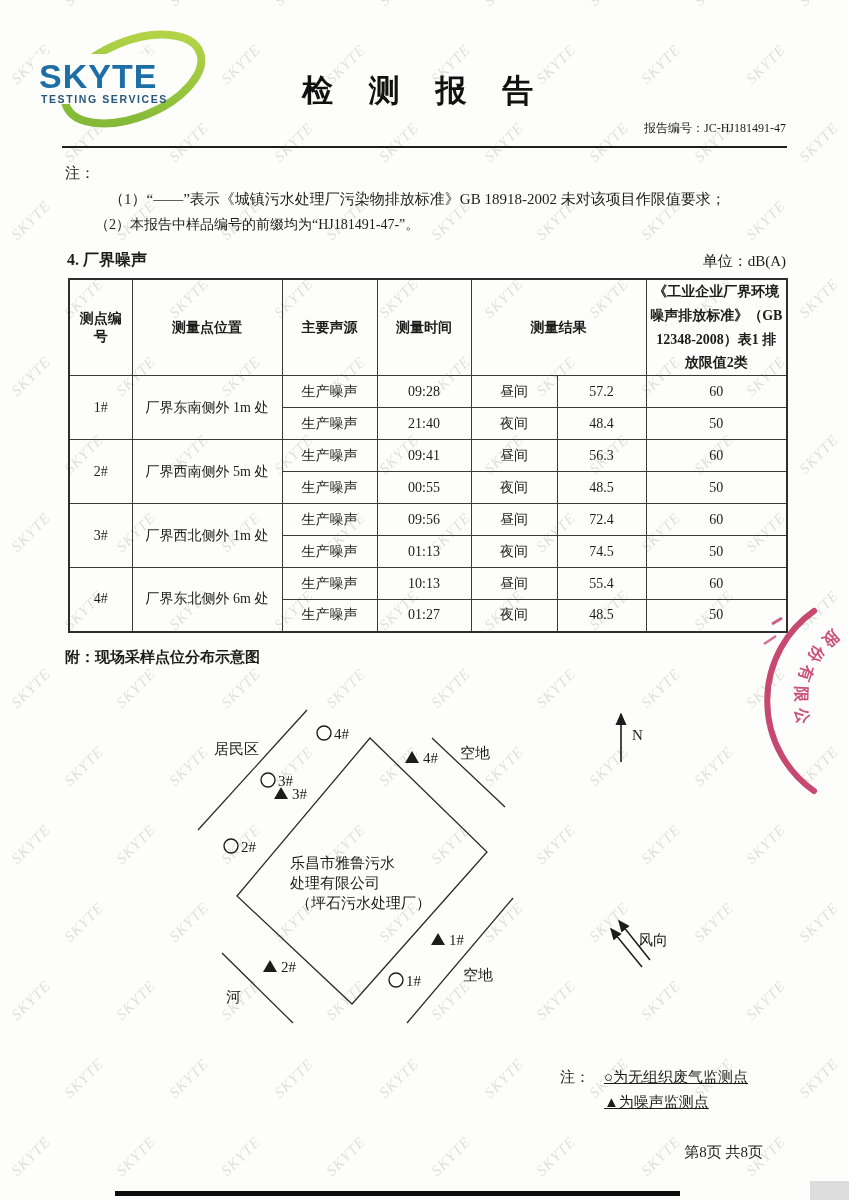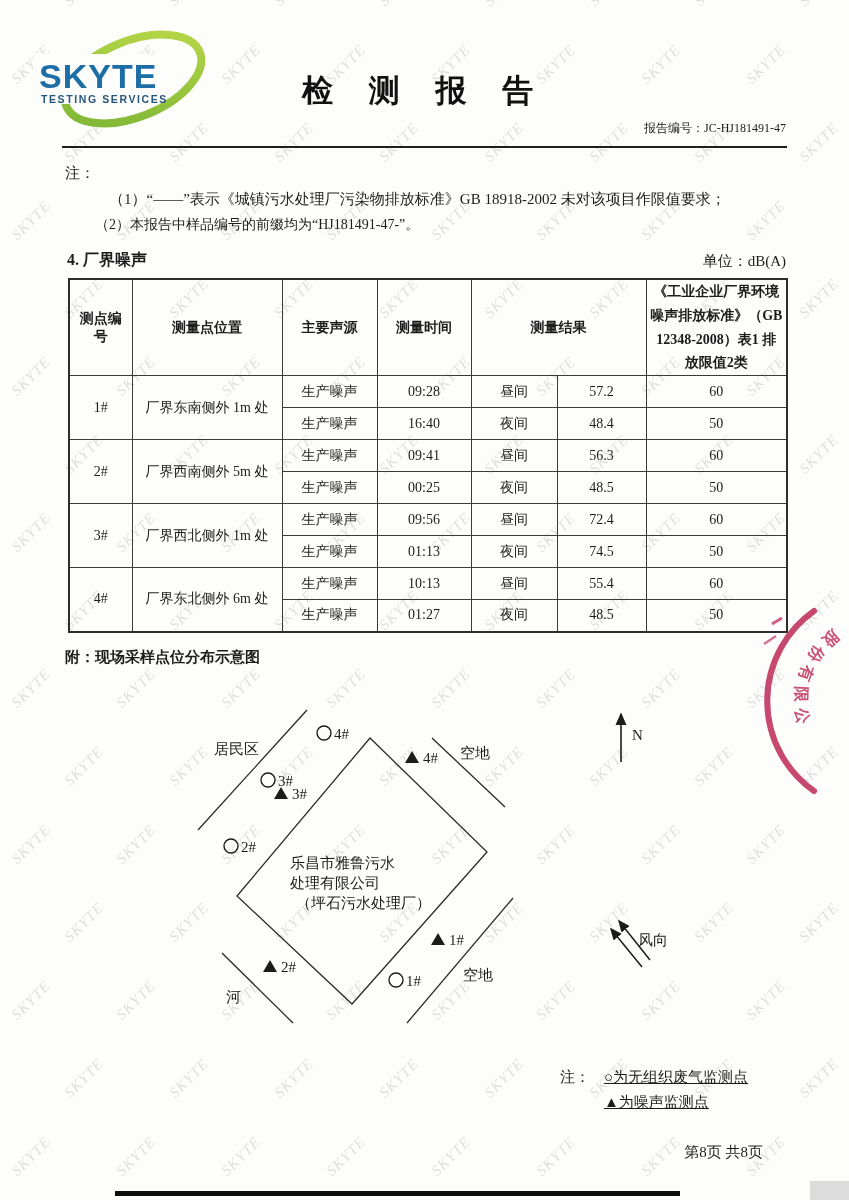--- a/index.html
+++ b/index.html
@@ -280,37 +280,37 @@
             <td rowspan="2">1#</td>
             <td rowspan="2">厂界东南侧外 1m 处</td>
             <td>生产噪声</td>
             <td>09:28</td>
             <td>昼间</td>
             <td>57.2</td>
             <td>60</td>
           </tr>
           <tr>
             <td>生产噪声</td>
-            <td>16:40</td>
+            <td>21:40</td>
             <td>夜间</td>
             <td>48.4</td>
             <td>50</td>
           </tr>
           <tr>
             <td rowspan="2">2#</td>
             <td rowspan="2">厂界西南侧外 5m 处</td>
             <td>生产噪声</td>
             <td>09:41</td>
             <td>昼间</td>
             <td>56.3</td>
             <td>60</td>
           </tr>
           <tr>
             <td>生产噪声</td>
-            <td>00:25</td>
+            <td>00:55</td>
             <td>夜间</td>
             <td>48.5</td>
             <td>50</td>
           </tr>
           <tr>
             <td rowspan="2">3#</td>
             <td rowspan="2">厂界西北侧外 1m 处</td>
             <td>生产噪声</td>
             <td>09:56</td>
             <td>昼间</td>

